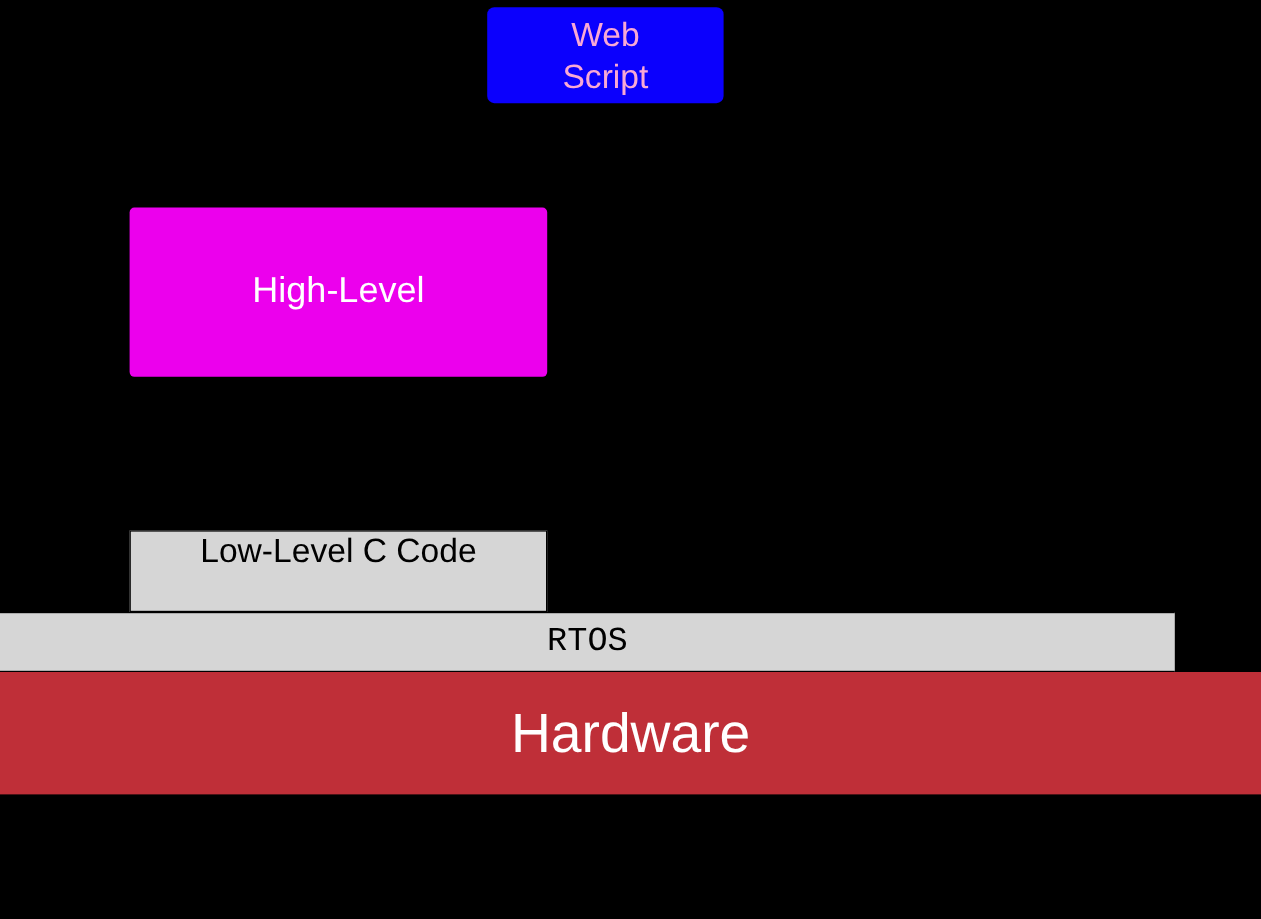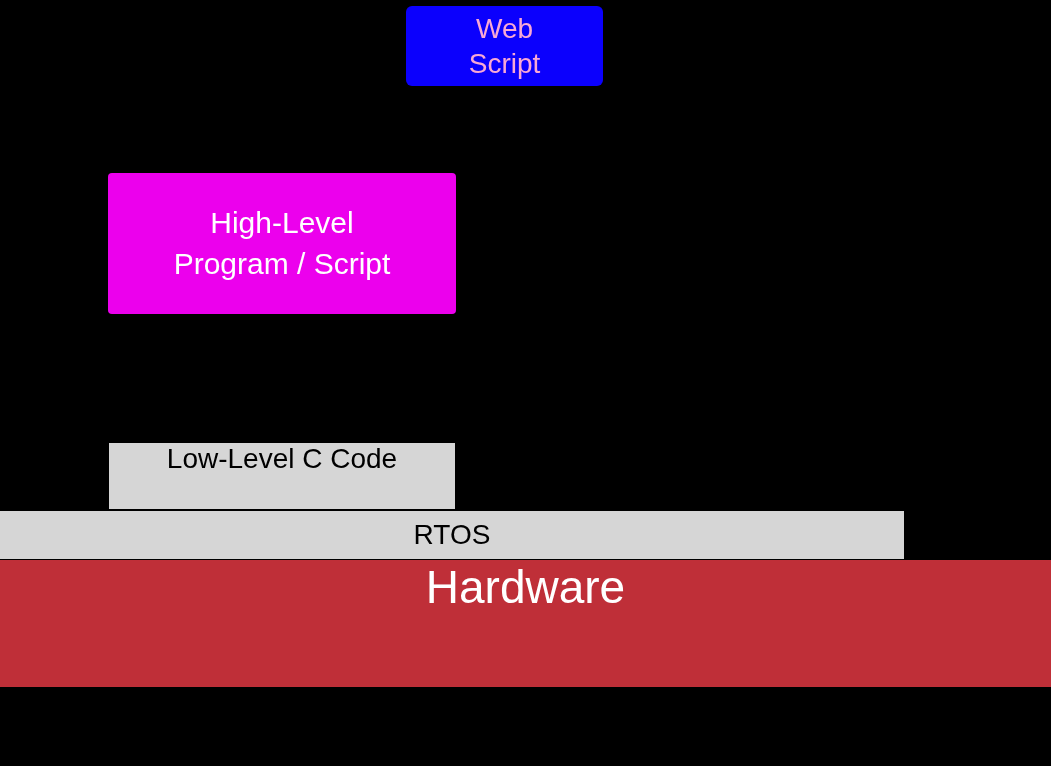--- a/index.html
+++ b/index.html
@@ -57,58 +57,59 @@
       display: flex;
       align-items: flex-start;
       justify-content: center;
       color: #000000;
       font-size: 28px;
     }
     .rtos-box {
       position: absolute;
       left: 0;
       top: 510px;
-      width: 904px;
+      width: 979px;
       height: 50px;
       background: #d6d6d6;
       border-top: 1px solid #000000;
       border-bottom: 1px solid #000000;
       display: flex;
       align-items: center;
       justify-content: center;
       color: #000000;
       font-size: 28px;
+      font-family: Liberation Mono, monospace;
     }
     .hardware-box {
       position: absolute;
       left: 0;
       top: 560px;
       width: 1051px;
-      height: 127px;
+      height: 102px;
       background: #bf2f38;
       display: flex;
+      align-items: center;
       justify-content: center;
       color: #ffffff;
       font-size: 46px;
     }
   </style>
 </head>
 <body>
 
 <div class="web-server-box">
   <div>
     <span>Web</span><br>
     <span>Script</span>
   </div>
 </div>
 
 <div class="high-level-box">
   <div>
     <span>High-Level</span><br>
-    <span>Program / Script</span>
   </div>
 </div>
 
 <div class="low-level-c-box">
   <span>Low-Level C Code</span>
 </div>
 
 <div class="rtos-box">
   <span>RTOS</span>
 </div>

